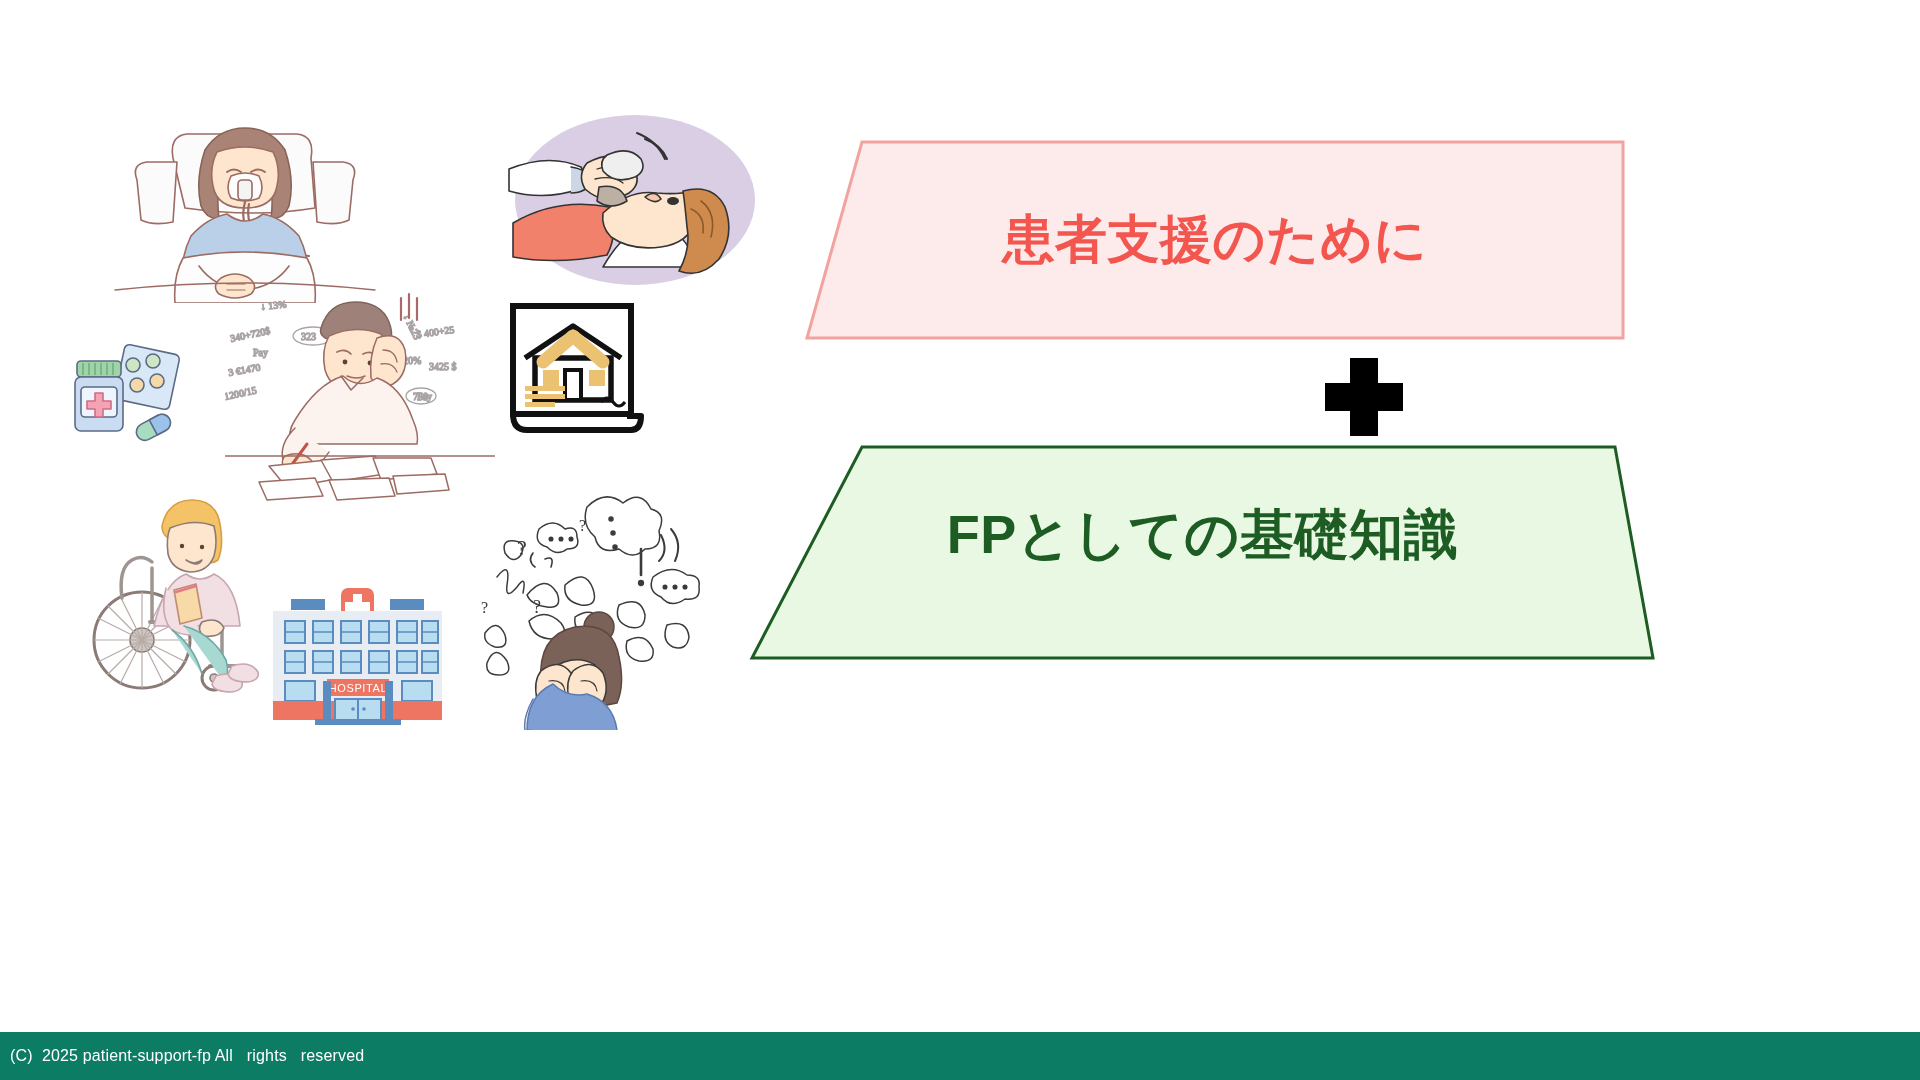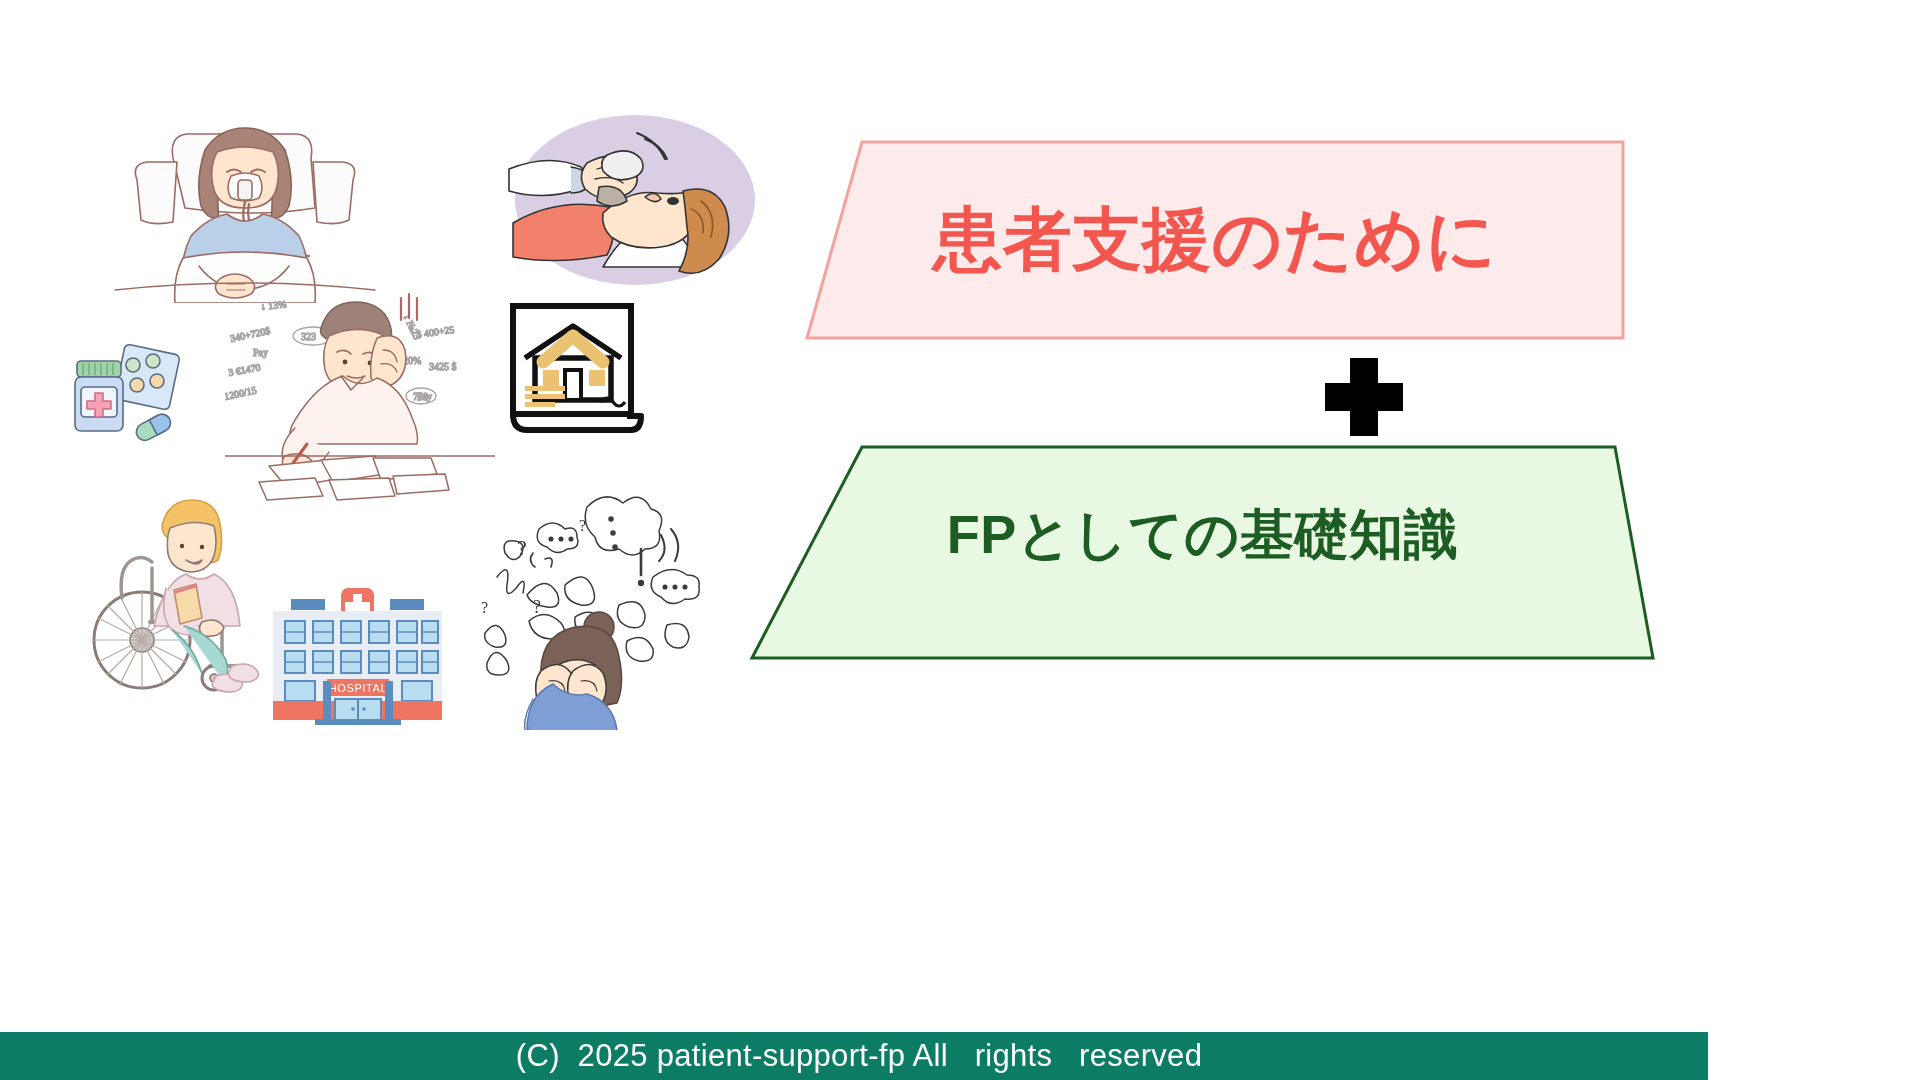--- a/index.html
+++ b/index.html
@@ -37,39 +37,39 @@
 
   .trap-wrap{position:absolute;}
   .trap-wrap svg{display:block;overflow:visible;}
   .trap-text{
     position:absolute;left:0;top:0;width:100%;height:100%;
     display:flex;flex-direction:column;align-items:center;justify-content:center;
     text-align:center;line-height:1.18;letter-spacing:.01em;
   }
 
   .trap-top{left:-95px;top:140px;width:820px;height:200px;}
-  .trap-top .trap-text{font-size:69px;font-weight:bold;color:#f2564f;}
+  .trap-top .trap-text{font-size:52px;font-weight:bold;color:#f2564f;}
   .trap-top .trap-text span{display:block;white-space:nowrap;}
 
   .trap-bot{left:-150px;top:445px;width:905px;height:180px;}
   .trap-bot .trap-text{font-size:54px;font-weight:bold;color:#1d5c22;}
 
   .plus-sign{
     position:absolute;left:425px;top:358px;width:78px;height:78px;
   }
   .plus-sign .bar{position:absolute;background:#000;}
   .plus-sign .bar-h{left:0;top:25px;width:78px;height:28px;}
   .plus-sign .bar-v{left:25px;top:0;width:28px;height:78px;}
 
   
   .footer{
-    position:absolute;left:0;bottom:0;width:1708px;height:48px;
+    position:absolute;left:0;bottom:0;width:1920px;height:48px;
     background:#0c7d64;color:#ffffff;
     display:flex;align-items:center;
-    font-size:31px;letter-spacing:.01em;justify-content:center;
+    font-size:16px;letter-spacing:.01em;
   }
   .footer-text{padding-left:10px;white-space:pre;}
 </style>
 </head>
 <body>
 
 <div class="slide">
 
   <div class="collage">
 

